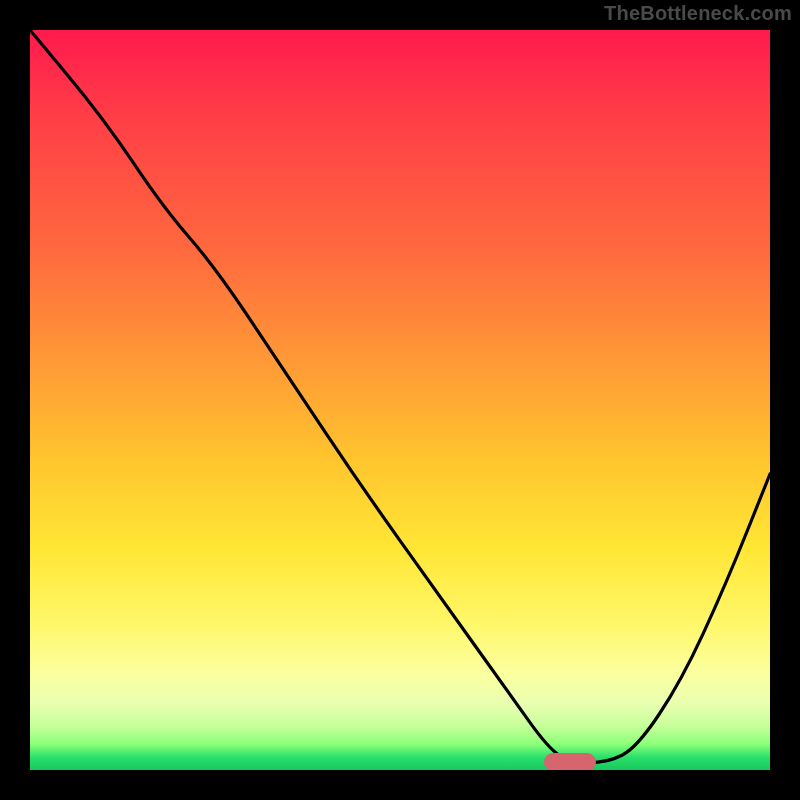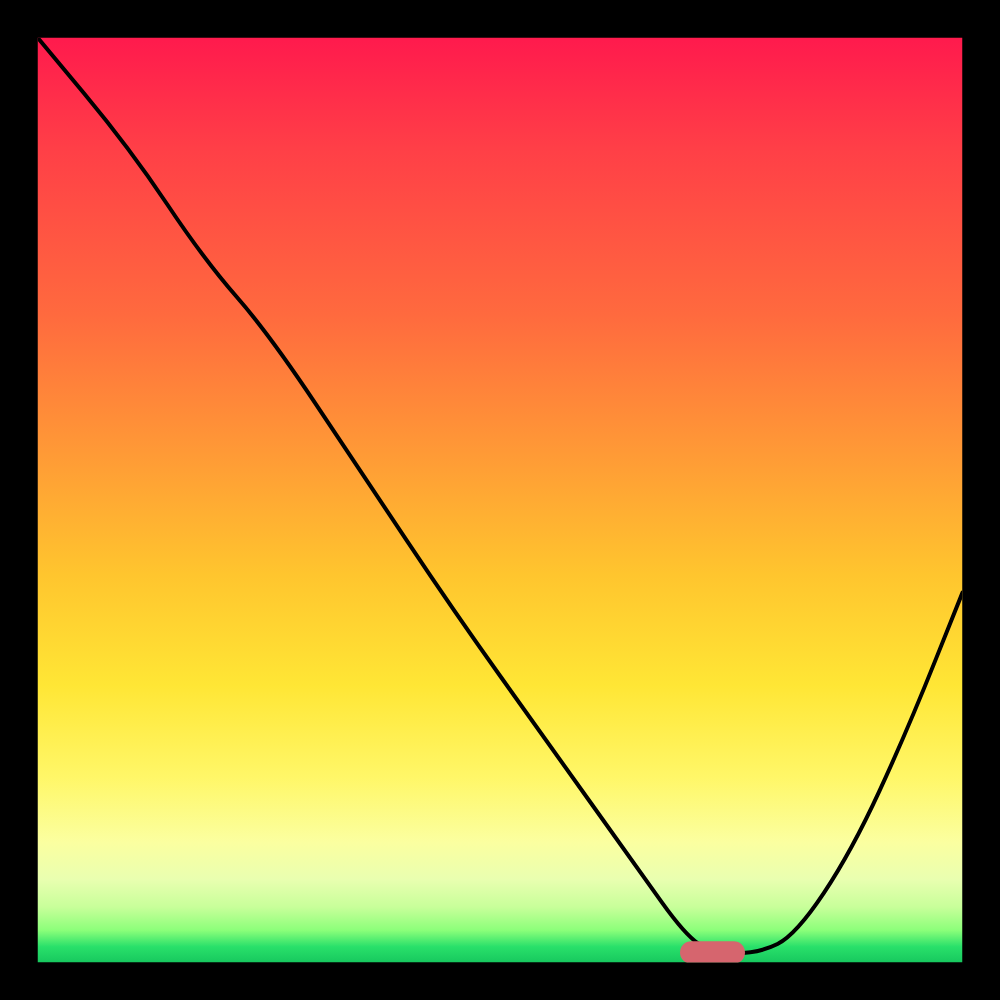--- a/index.html
+++ b/index.html
@@ -65,20 +65,21 @@
     height: 18px;
     border-radius: 10px;
     background: #d6656e;
   }
 </style>
 </head>
 <body>
 
 <div class="frame">
 
+  <div class="watermark">TheBottleneck.com</div>
 
   <div class="plot">
     <div class="gradient"></div>
 
     <svg class="overlay-svg" viewBox="0 0 740 740" preserveAspectRatio="none">
       <path id="curve-path" fill="none" stroke="#000" stroke-width="3.2" stroke-linejoin="round" stroke-linecap="round" d="M 0 0 Q 0 0 37 44.39999999999998 Q 74 88.79999999999995 103.6 133.2 Q 133.2 177.60000000000002 159.1 207.2 Q 185 236.79999999999995 222 292.29999999999995 Q 259 347.79999999999995 296 403.29999999999995 Q 333 458.8 370 510.6 Q 407.00000000000006 562.4 444 614.2 Q 481 666 499.5 691.9 Q 518 717.8 529.0999999999999 725.2 Q 540.1999999999999 732.6 558.7 732.6 Q 577.2 732.6 592 725.2 Q 606.8 717.8 629 684.5 Q 651.2 651.2 673.4 603.1 Q 695.5999999999999 555 717.8 499.5 T 740 444"></path>
     </svg>
 
     <div class="marker" id="opt-marker" style="left: 514.2px; top: 722.6px;"></div>
   </div>

